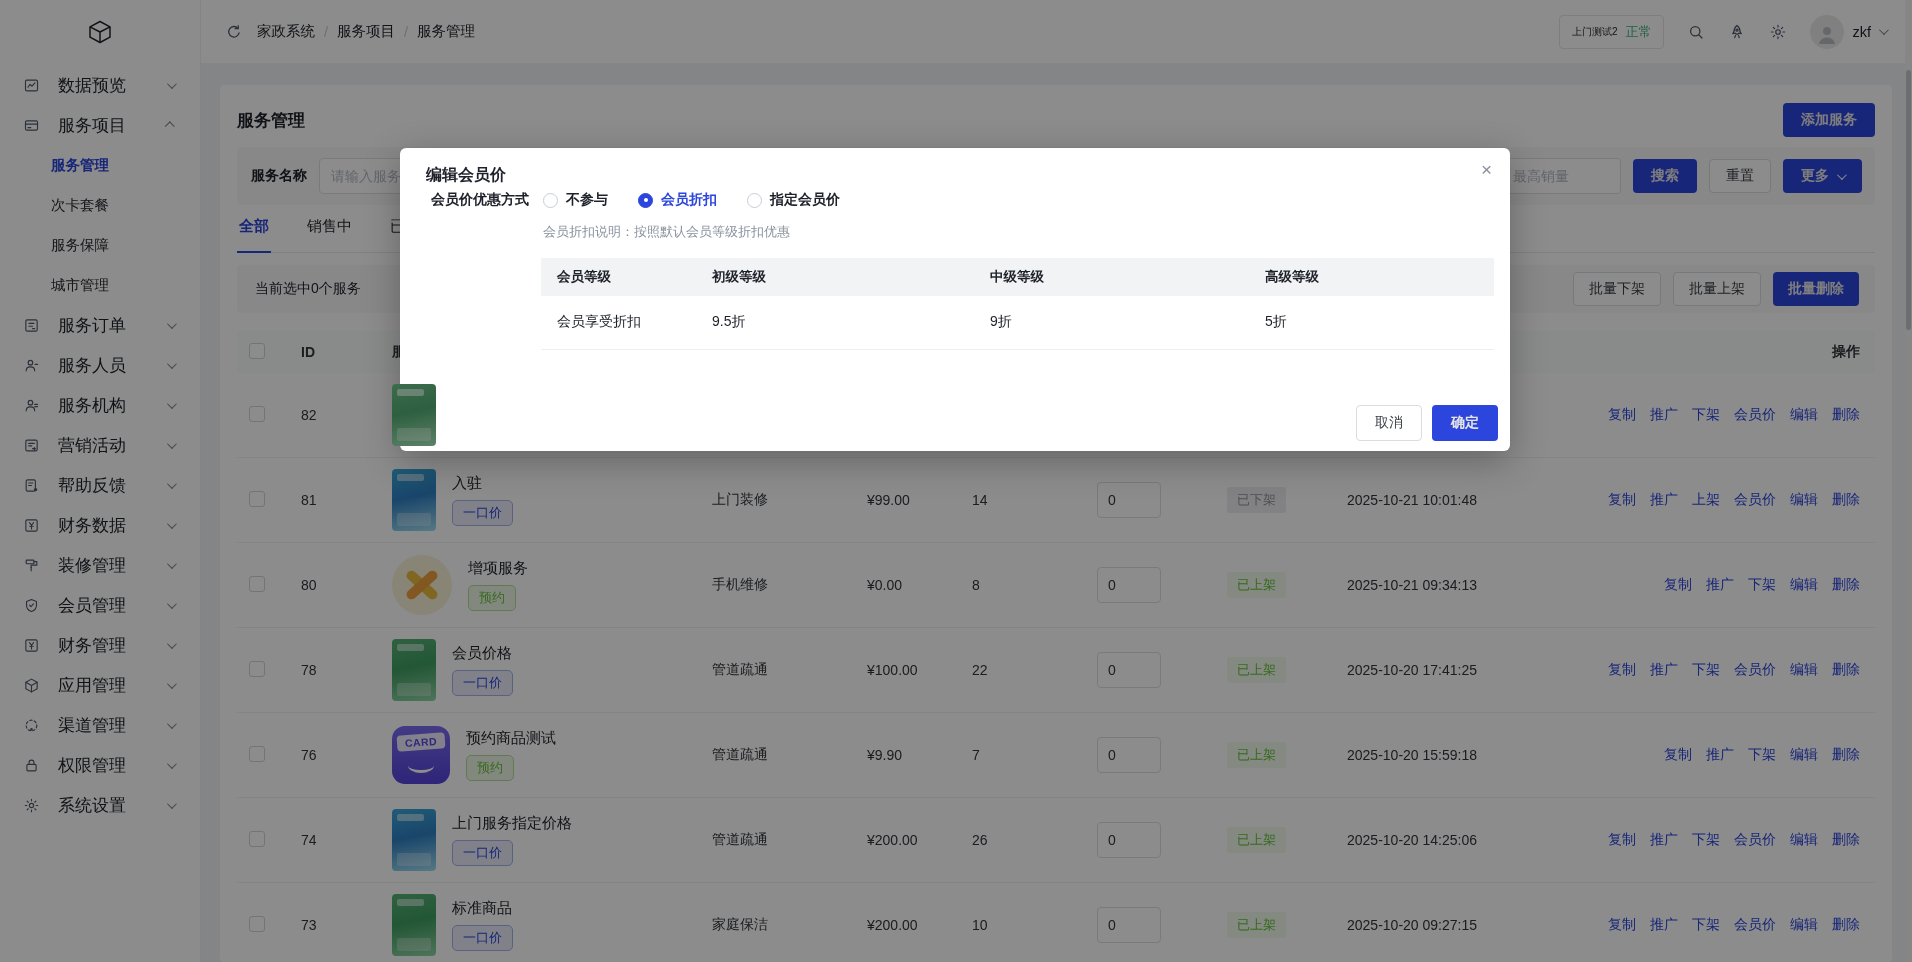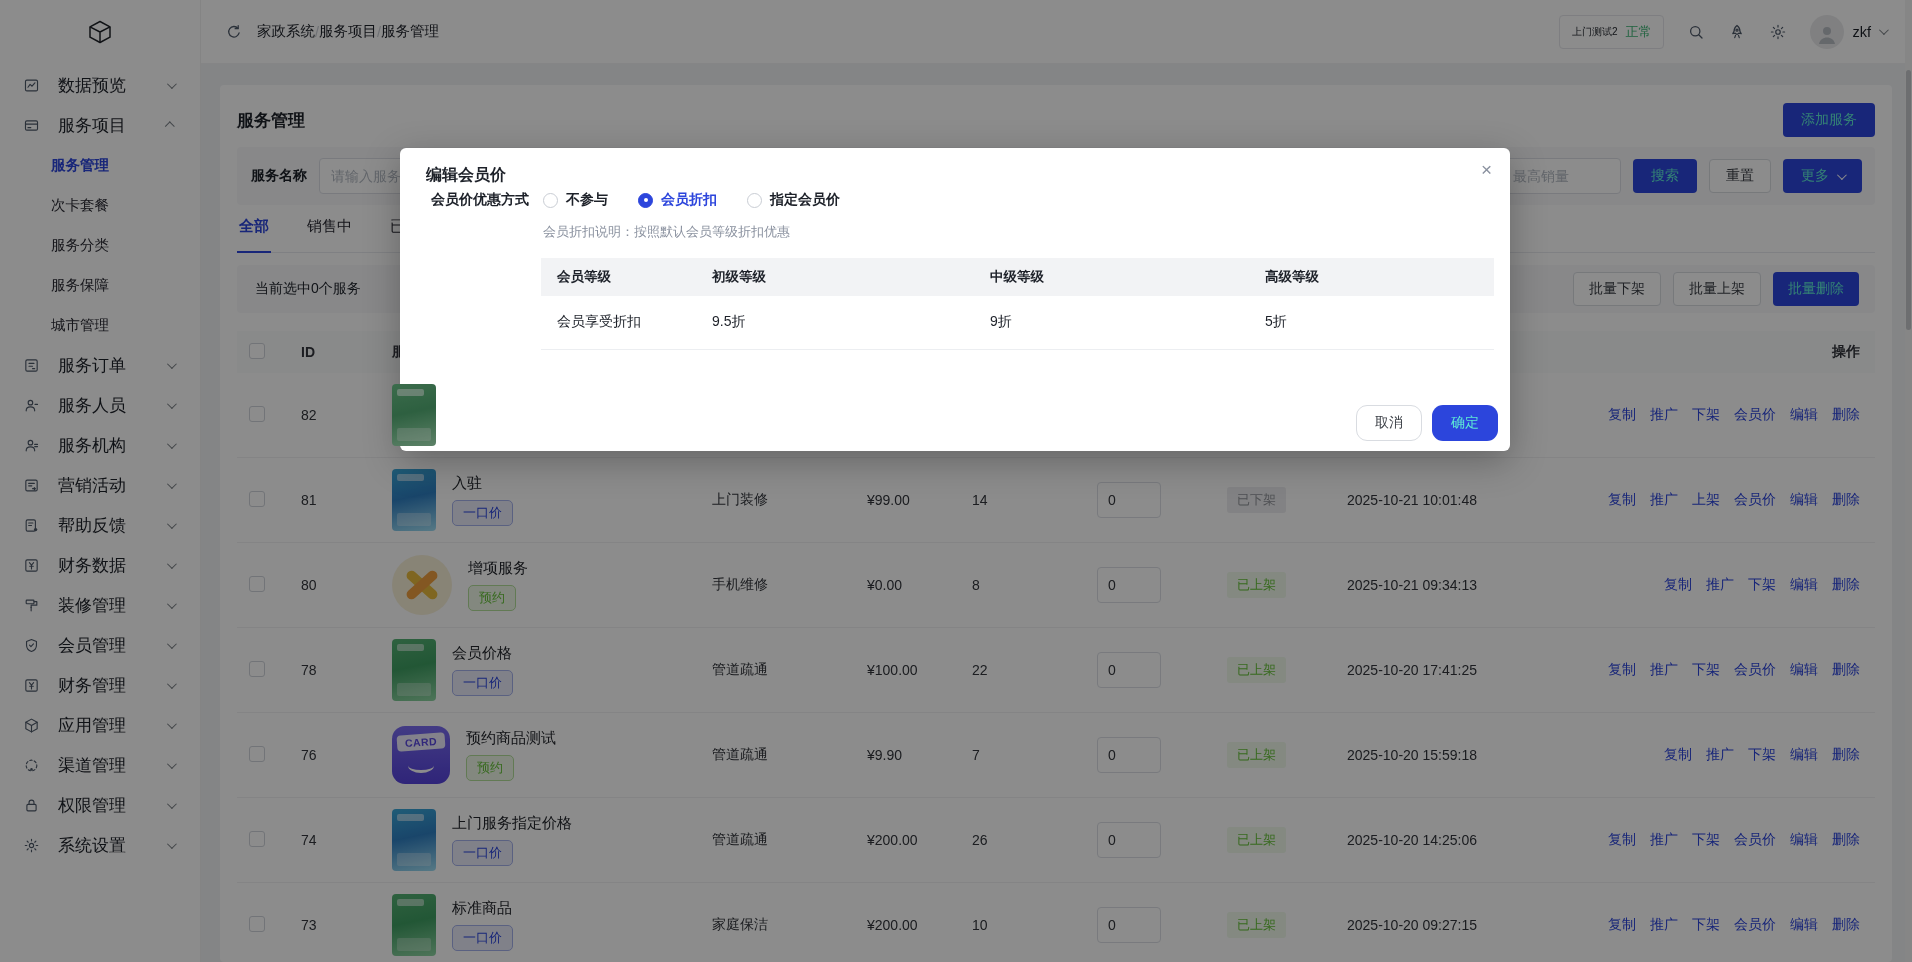--- a/index.html
+++ b/index.html
@@ -24,42 +24,42 @@
     transform:rotate(45deg) translateY(-2px); flex:none; }
   .caret.up { transform:rotate(225deg) translateY(-1px); }
 
   
   .topbar { position:absolute; left:201px; top:0; right:0; height:64px; background:#fff;
     border-bottom:1px solid #f2f3f5; display:flex; align-items:center; justify-content:space-between;
     padding:0 26px 0 24px; }
   .tb-left { display:flex; align-items:center; gap:14px; }
   .icon-btn { width:18px; height:18px; color:#4e5969; display:flex; cursor:pointer; }
   .icon-btn svg { width:18px; height:18px; }
-  .crumbs { display:flex; align-items:center; font-size:14.5px; color:var(--txt); font-weight:500; }
+  .crumbs { display:flex; align-items:center; gap:9px; font-size:14.5px; color:var(--txt); font-weight:500; }
   .crumb-sep { color:#c9cdd4; font-weight:400; }
   .tb-right { display:flex; align-items:center; gap:23px; }
   .tenant { height:34px; border:1px solid #e5e6eb; border-radius:4px; display:flex; align-items:center;
     gap:8px; padding:0 12px; }
   .tenant-name { font-size:10px; color:var(--txt); }
   .tenant-status { font-size:13px; color:#3eb575; }
   .avatar { width:34px; height:34px; border-radius:50%; background:#e9eaec; color:#b9bdc4;
     display:flex; align-items:center; justify-content:center; overflow:hidden; }
   .avatar svg { width:24px; height:24px; margin-top:4px; }
   .user-wrap { display:flex; align-items:center; gap:8px; cursor:pointer; }
   .user-name { font-size:14.5px; color:var(--txt); }
 
   
   .content { position:absolute; left:201px; top:64px; right:0; bottom:0; padding:21px 20px 0 19px; }
   .card { background:#fff; border-radius:4px; height:100%; padding:16px 17px; overflow:hidden; }
 
   .card-head { display:flex; align-items:center; justify-content:space-between; height:38px; }
   .page-title { font-size:17px; font-weight:700; color:var(--txt); }
   .btn { border:none; border-radius:4px; font-size:14px; cursor:pointer; height:34px;
     display:inline-flex; align-items:center; justify-content:center; font-family:inherit; }
-  .btn-primary { background:var(--brand); color:#5eead4; padding:0 18px; }
+  .btn-primary { background:var(--brand); color:#e5e5e5; padding:0 18px;font-weight:bold; }
   .btn-outline { background:#fff; color:#3b3f46; border:1px solid #d9dce1; padding:0 16px; }
 
   .filter-bar { margin-top:8px; height:58px; background:#f7f8fa; border-radius:4px; display:flex;
     align-items:center; justify-content:space-between; padding:0 13px 0 14px; }
   .f-left, .f-right { display:flex; align-items:center; gap:12px; }
   .f-label { font-size:14px; color:var(--txt); font-weight:600; }
   .inp { height:36px; border:1px solid #dcdfe6; border-radius:4px; background:#fff; padding:0 11px;
     font-size:14px; color:var(--txt); font-family:inherit; outline:none; }
   .inp::placeholder { color:#b4bac3; }
   .inp-name { width:198px; }
@@ -141,21 +141,21 @@
   .r-label { font-size:14px; color:var(--txt); font-weight:600; }
   .radio.checked .r-label { color:var(--brand); }
   .m-note { margin-top:11px; padding-left:143px; font-size:13px; color:#8a919f; }
   .m-grid { margin:17px 16px 0 141px; }
   .mg-row { display:grid; grid-template-columns:155px 278px 275px 1fr; align-items:center; }
   .mg-head { height:38px; background:#f2f3f5; }
   .mg-head .mg-cell { font-size:13.5px; font-weight:600; color:var(--txt); }
   .mg-body { height:54px; border-bottom:1px solid #eceef1; background:#fff; }
   .mg-cell { padding-left:16px; font-size:14px; color:var(--txt); }
   .m-foot { position:absolute; right:12px; bottom:10px; display:flex; gap:10px; }
-  .m-foot .btn { height:36px; width:66px;border-radius:11px; }
+  .m-foot .btn { height:36px; width:66px; }
 </style>
 </head>
 <body>
 
 <div class="app">
 
   <aside class="sidebar">
     <div class="logo">
       <svg width="28" height="28" viewBox="0 0 28 28" fill="none" stroke="currentColor" stroke-width="1.5" stroke-linejoin="round">
         <path d="M14 3.5 L24 8.8 V19.2 L14 24.5 L4 19.2 V8.8 Z"></path>
@@ -179,21 +179,20 @@
               <rect x="3.5" y="5.5" width="17" height="13" rx="2"></rect>
               <path d="M3.5 10h17"></path>
               <path d="M7 15h4"></path>
             </svg>
           </span>
     <span class="s-label">服务项目</span>
     <span class="caret up"></span>
   </div>
         <div class="side-sub active">服务管理</div>
         <div class="side-sub ">次卡套餐</div>
-        <div class="side-sub ">服务分类</div>
         <div class="side-sub ">服务保障</div>
         <div class="side-sub ">城市管理</div>
         <div class="side-item">
     <span class="s-icon">
             <svg viewBox="0 0 24 24" fill="none" stroke="currentColor" stroke-width="1.6" stroke-linecap="round" stroke-linejoin="round">
               <rect x="4" y="4" width="16" height="16" rx="2"></rect>
               <path d="M8.5 9h7M8.5 13h5M13.5 16.5h3"></path>
             </svg>
           </span>
     <span class="s-label">服务订单</span>

